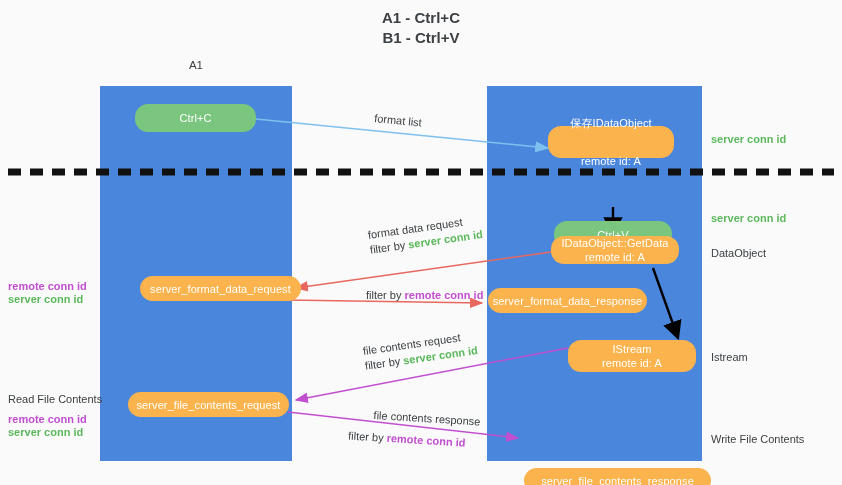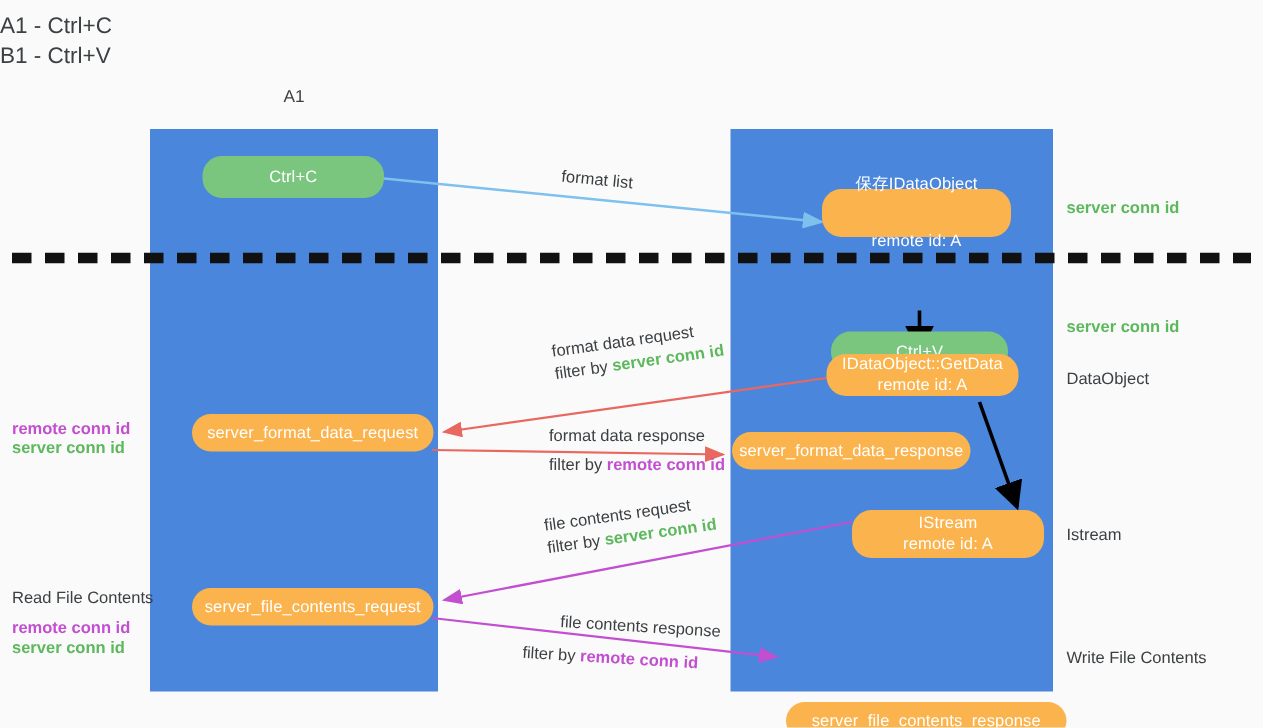--- a/index.html
+++ b/index.html
@@ -13,25 +13,26 @@
     overflow: hidden;
     font-family: "Liberation Sans", "DejaVu Sans", sans-serif;
     color: #3c4043;
   }
   #stage { position: absolute; inset: 0; }
 
   
   .title {
     position: absolute;
     left: 0; right: 0; top: 8px;
-    text-align: left;
+    text-align: center;
     font-size: 15px;
     line-height: 20px;
     color: #3c4043;
     white-space: pre;
+    font-weight: bold;
   }
 
   
   .lane-head {
     position: absolute;
     text-align: center;
     font-size: 11.5px;
     line-height: 14px;
     color: #3c4043;
   }
@@ -155,21 +156,21 @@
 
   <div class="box green" style="left:554px; top:177px; width:118px; height:27px;margin-top:44px;">
     <span>Ctrl+V</span>
   </div>
 
   <div class="box orange" style="left:551px; top:236px; width:128px; height:28px;">
     <span>IDataObject::GetData</span>
     <span class="l2">remote id: A</span>
   </div>
 
-  <div class="box orange" style="left:128px; top:276px; width:161px; height:25px;">
+  <div class="box orange" style="left:140px; top:276px; width:161px; height:25px;">
     <span>server_format_data_request</span>
   </div>
 
   <div class="box orange" style="left:488px; top:288px; width:159px; height:25px;text-align:right;">
     <span>server_format_data_response</span>
   </div>
 
   <div class="box orange" style="left:568px; top:340px; width:128px; height:32px;">
     <span>IStream</span>
     <span class="l2">remote id: A</span>
@@ -186,21 +187,20 @@
   <div class="edge-lbl" style="left:375px; top:111px; transform: rotate(5.6deg);">
     <span>format list</span>
   </div>
 
   <div class="edge-lbl" style="left:367px; top:228px; transform: rotate(-8deg);">
     <div>format data request</div>
     <div><span>filter by </span><b class="green">server conn id</b></div>
   </div>
 
   <div class="edge-lbl" style="left:366px; top:284px;">
-    <div>format data response</div>
     <div style="margin-top:4px;"><span>filter by </span><b class="purple">remote conn id</b></div>
   </div>
 
   <div class="edge-lbl" style="left:362px; top:344px; transform: rotate(-8deg);">
     <div>file contents request</div>
     <div><span>filter by </span><b class="green">server conn id</b></div>
   </div>
 
   <div class="edge-lbl" style="left:374px; top:408px; transform: rotate(3.5deg);">
     <div>file contents response</div>

